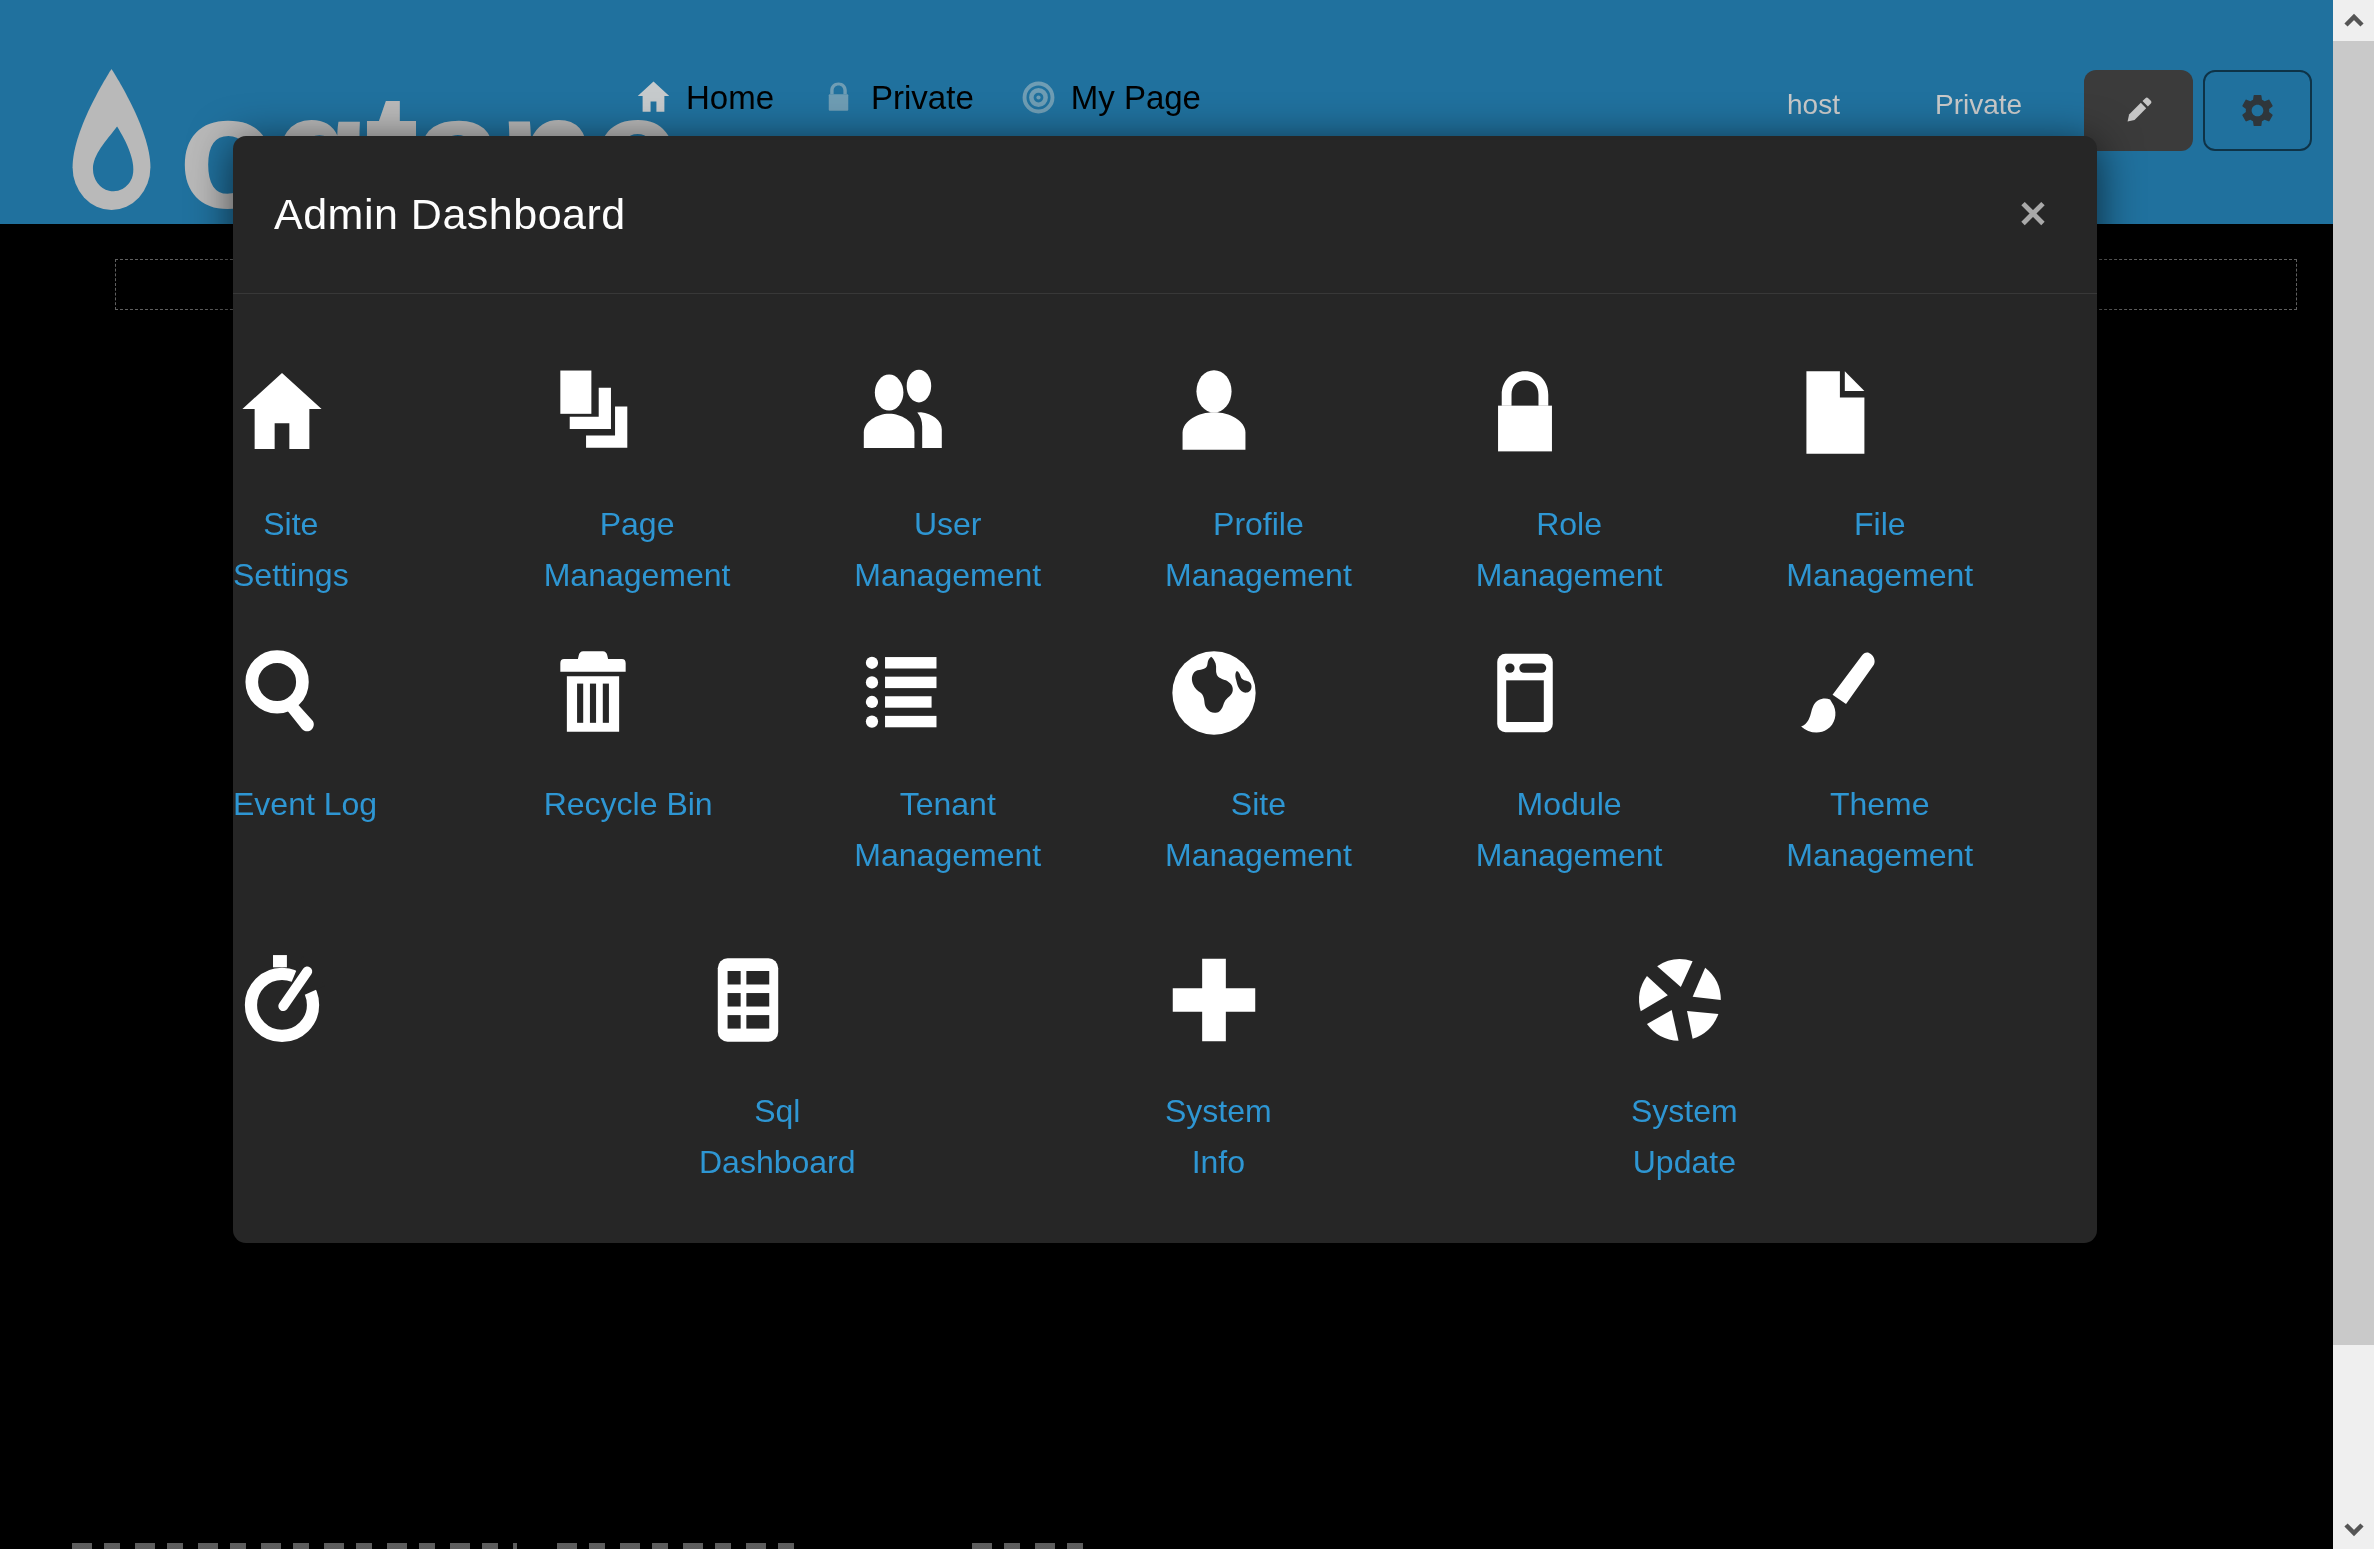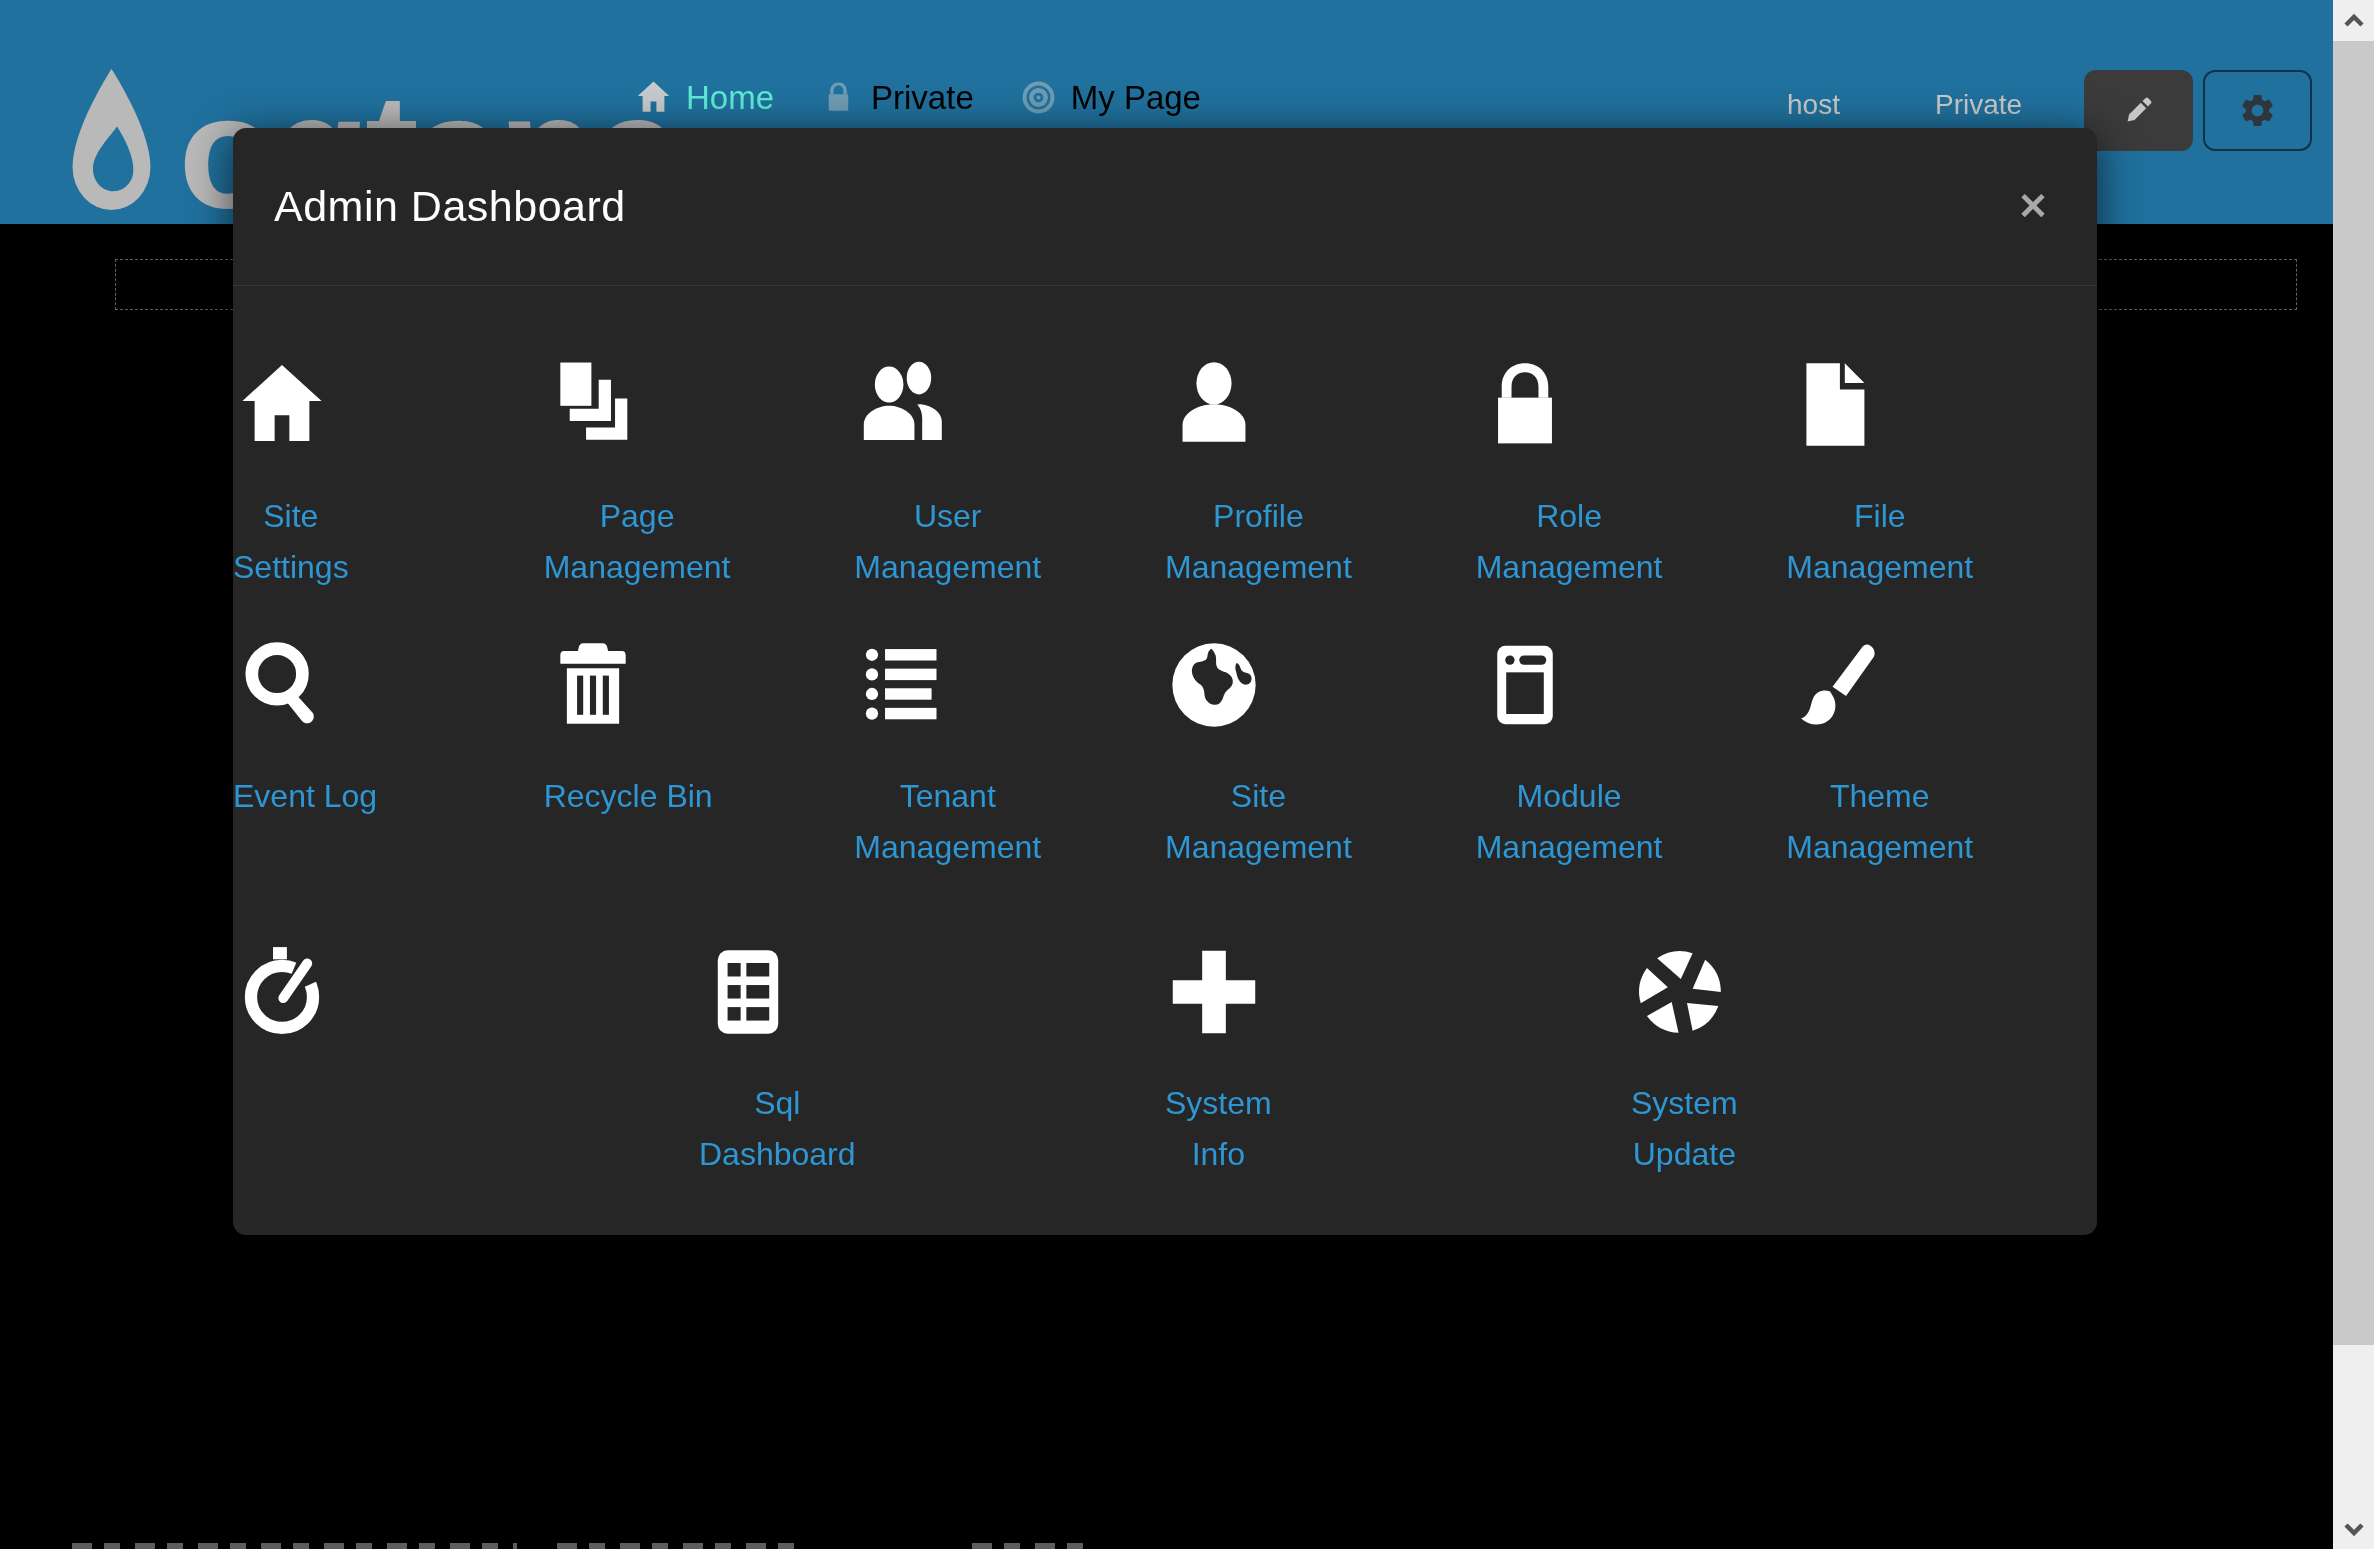--- a/index.html
+++ b/index.html
@@ -7,37 +7,37 @@
        font-family:"Liberation Sans",sans-serif;}
 
   
   .topbar{position:absolute;left:0;top:0;width:2333px;height:224px;background:#20719e;z-index:1;}
   .logo{position:absolute;left:65px;top:69px;display:flex;align-items:flex-start;}
   .logo-drop{width:93px;height:152px;}
   .logo-text{color:#b9b9b9;font-size:162px;font-weight:bold;letter-spacing:-5.6px;
              line-height:111px;margin-left:20.4px;margin-top:26px;}
   .nav{position:absolute;left:634px;top:78px;display:flex;gap:45px;align-items:center;}
   .nav-item{display:flex;align-items:center;gap:13px;font-size:33px;cursor:pointer;}
-  .nav-item.active{color:#5eead4;}
+  .nav-item.active{color:#000000;}
   .nav-item.muted{color:#000000;}
   .nav-ic{width:39px;height:39px;display:block;}
   .top-link{position:absolute;top:89px;font-size:28px;color:#c9c9c9;cursor:pointer;}
   .link-host{left:1787px;}
   .link-logout{left:1935px;}
   .icon-btn{position:absolute;top:70px;height:81px;border-radius:12px;display:flex;
             align-items:center;justify-content:center;cursor:pointer;box-sizing:border-box;}
   .btn-edit{left:2084px;width:109px;background:#3b3b3b;}
   .btn-gear{left:2203px;width:109px;border:2.8px solid rgba(0,0,0,.55);background:transparent;}
 
   
   .pane-dashed{position:absolute;left:115px;top:259px;width:2182px;height:51px;
                border:1.9px dashed #5f5f5f;z-index:2;box-sizing:border-box;}
 
   
-  .modal{position:absolute;left:233px;top:128px;width:1864px;height:1107px;background:#262626;
+  .modal{position:absolute;left:233px;top:136px;width:1864px;height:1107px;background:#262626;
          border-radius:13px;box-shadow:0 7.4px 43px rgba(0,0,0,.65);z-index:5;box-sizing:border-box;}
   .modal-header{height:158px;display:flex;align-items:center;justify-content:space-between;
                 padding:0 41px;border-bottom:0.9px solid #383838;box-sizing:border-box;}
   .modal-title{color:#fdfdfd;font-size:43px;font-weight:400;letter-spacing:0.5px;}
   .modal-close{color:#a9a9a9;font-size:37px;font-weight:bold;line-height:37px;cursor:pointer;padding:3.7px 7.4px;}
   .modal-body{padding-top:70px;}
   .tile-row{display:flex;}
   .row-1{margin-bottom:43px;}
   .row-2{margin-bottom:70px;}
   .tile{flex:1;display:flex;flex-direction:column;align-items:flex-start;cursor:pointer;}

